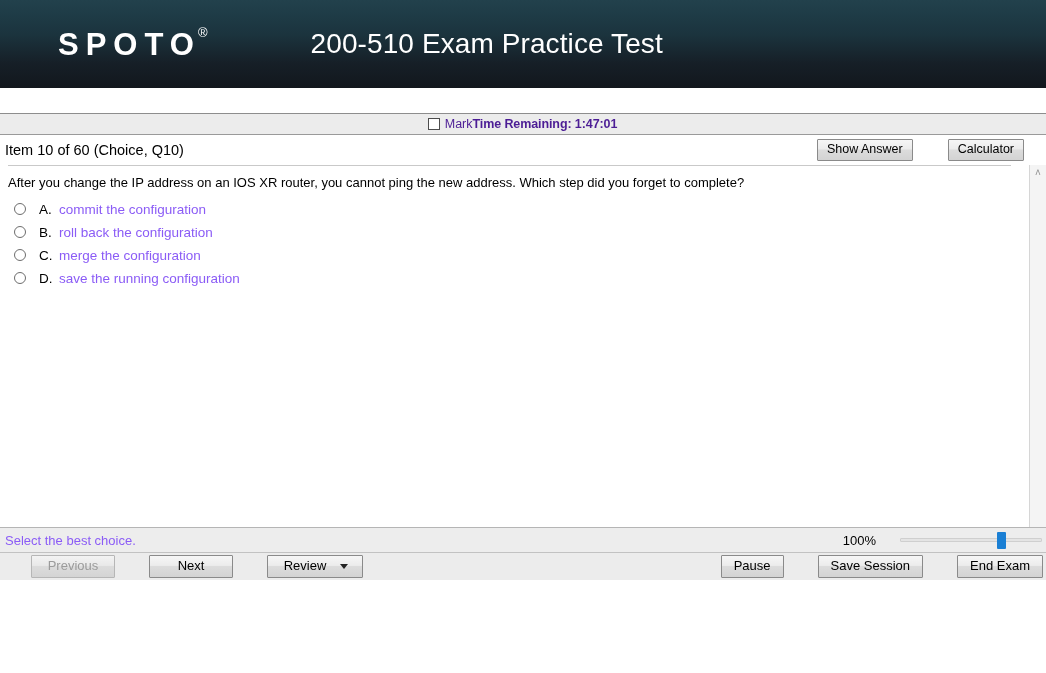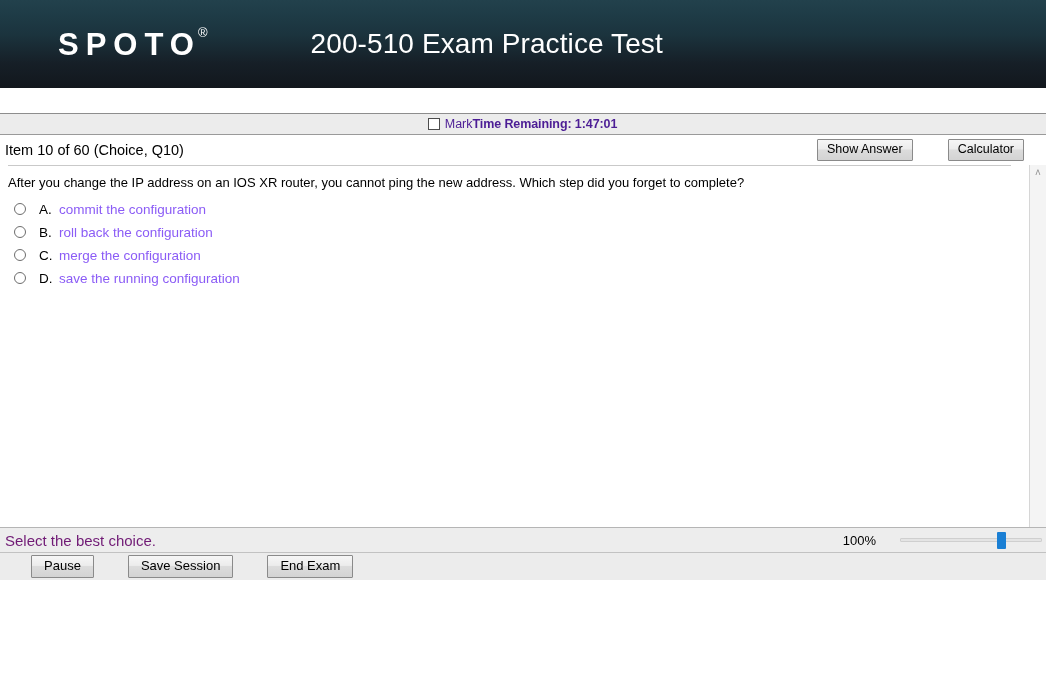--- a/index.html
+++ b/index.html
@@ -237,22 +237,22 @@
     background: #ededed;
     border-top: 1px solid #b5b5b5;
     border-bottom: 1px solid #c2c2c2;
     display: flex;
     align-items: center;
     justify-content: space-between;
     padding: 0 4px 0 5px;
     box-sizing: border-box;
   }
   .status-text {
-    font-size: 15px;
-    color: #701a75;
+    font-size: 13px;
+    color: #8b5cf6;
   }
   .zoom-group {
     display: flex;
     align-items: center;
     gap: 24px;
   }
   .zoom-pct {
     font-size: 13px;
     color: #000;
   }
@@ -391,20 +391,28 @@
     <div class="zoom-group">
       <span class="zoom-pct">100%</span>
       <span class="slider">
         <span class="slider-track"></span>
         <span class="slider-thumb"></span>
       </span>
     </div>
   </div>
 
   <div class="navbar">
+    <div class="nav-left">
+      <button class="btn btn-nav disabled">Previous</button>
+      <button class="btn btn-nav">Next</button>
+      <button class="btn btn-review">
+        <span>Review</span>
+        <span class="caret"></span>
+      </button>
+    </div>
     <div class="nav-right">
       <button class="btn btn-action">Pause</button>
       <button class="btn btn-action">Save Session</button>
       <button class="btn btn-action">End Exam</button>
     </div>
   </div>
 
 </div>
 
 </body></html>

